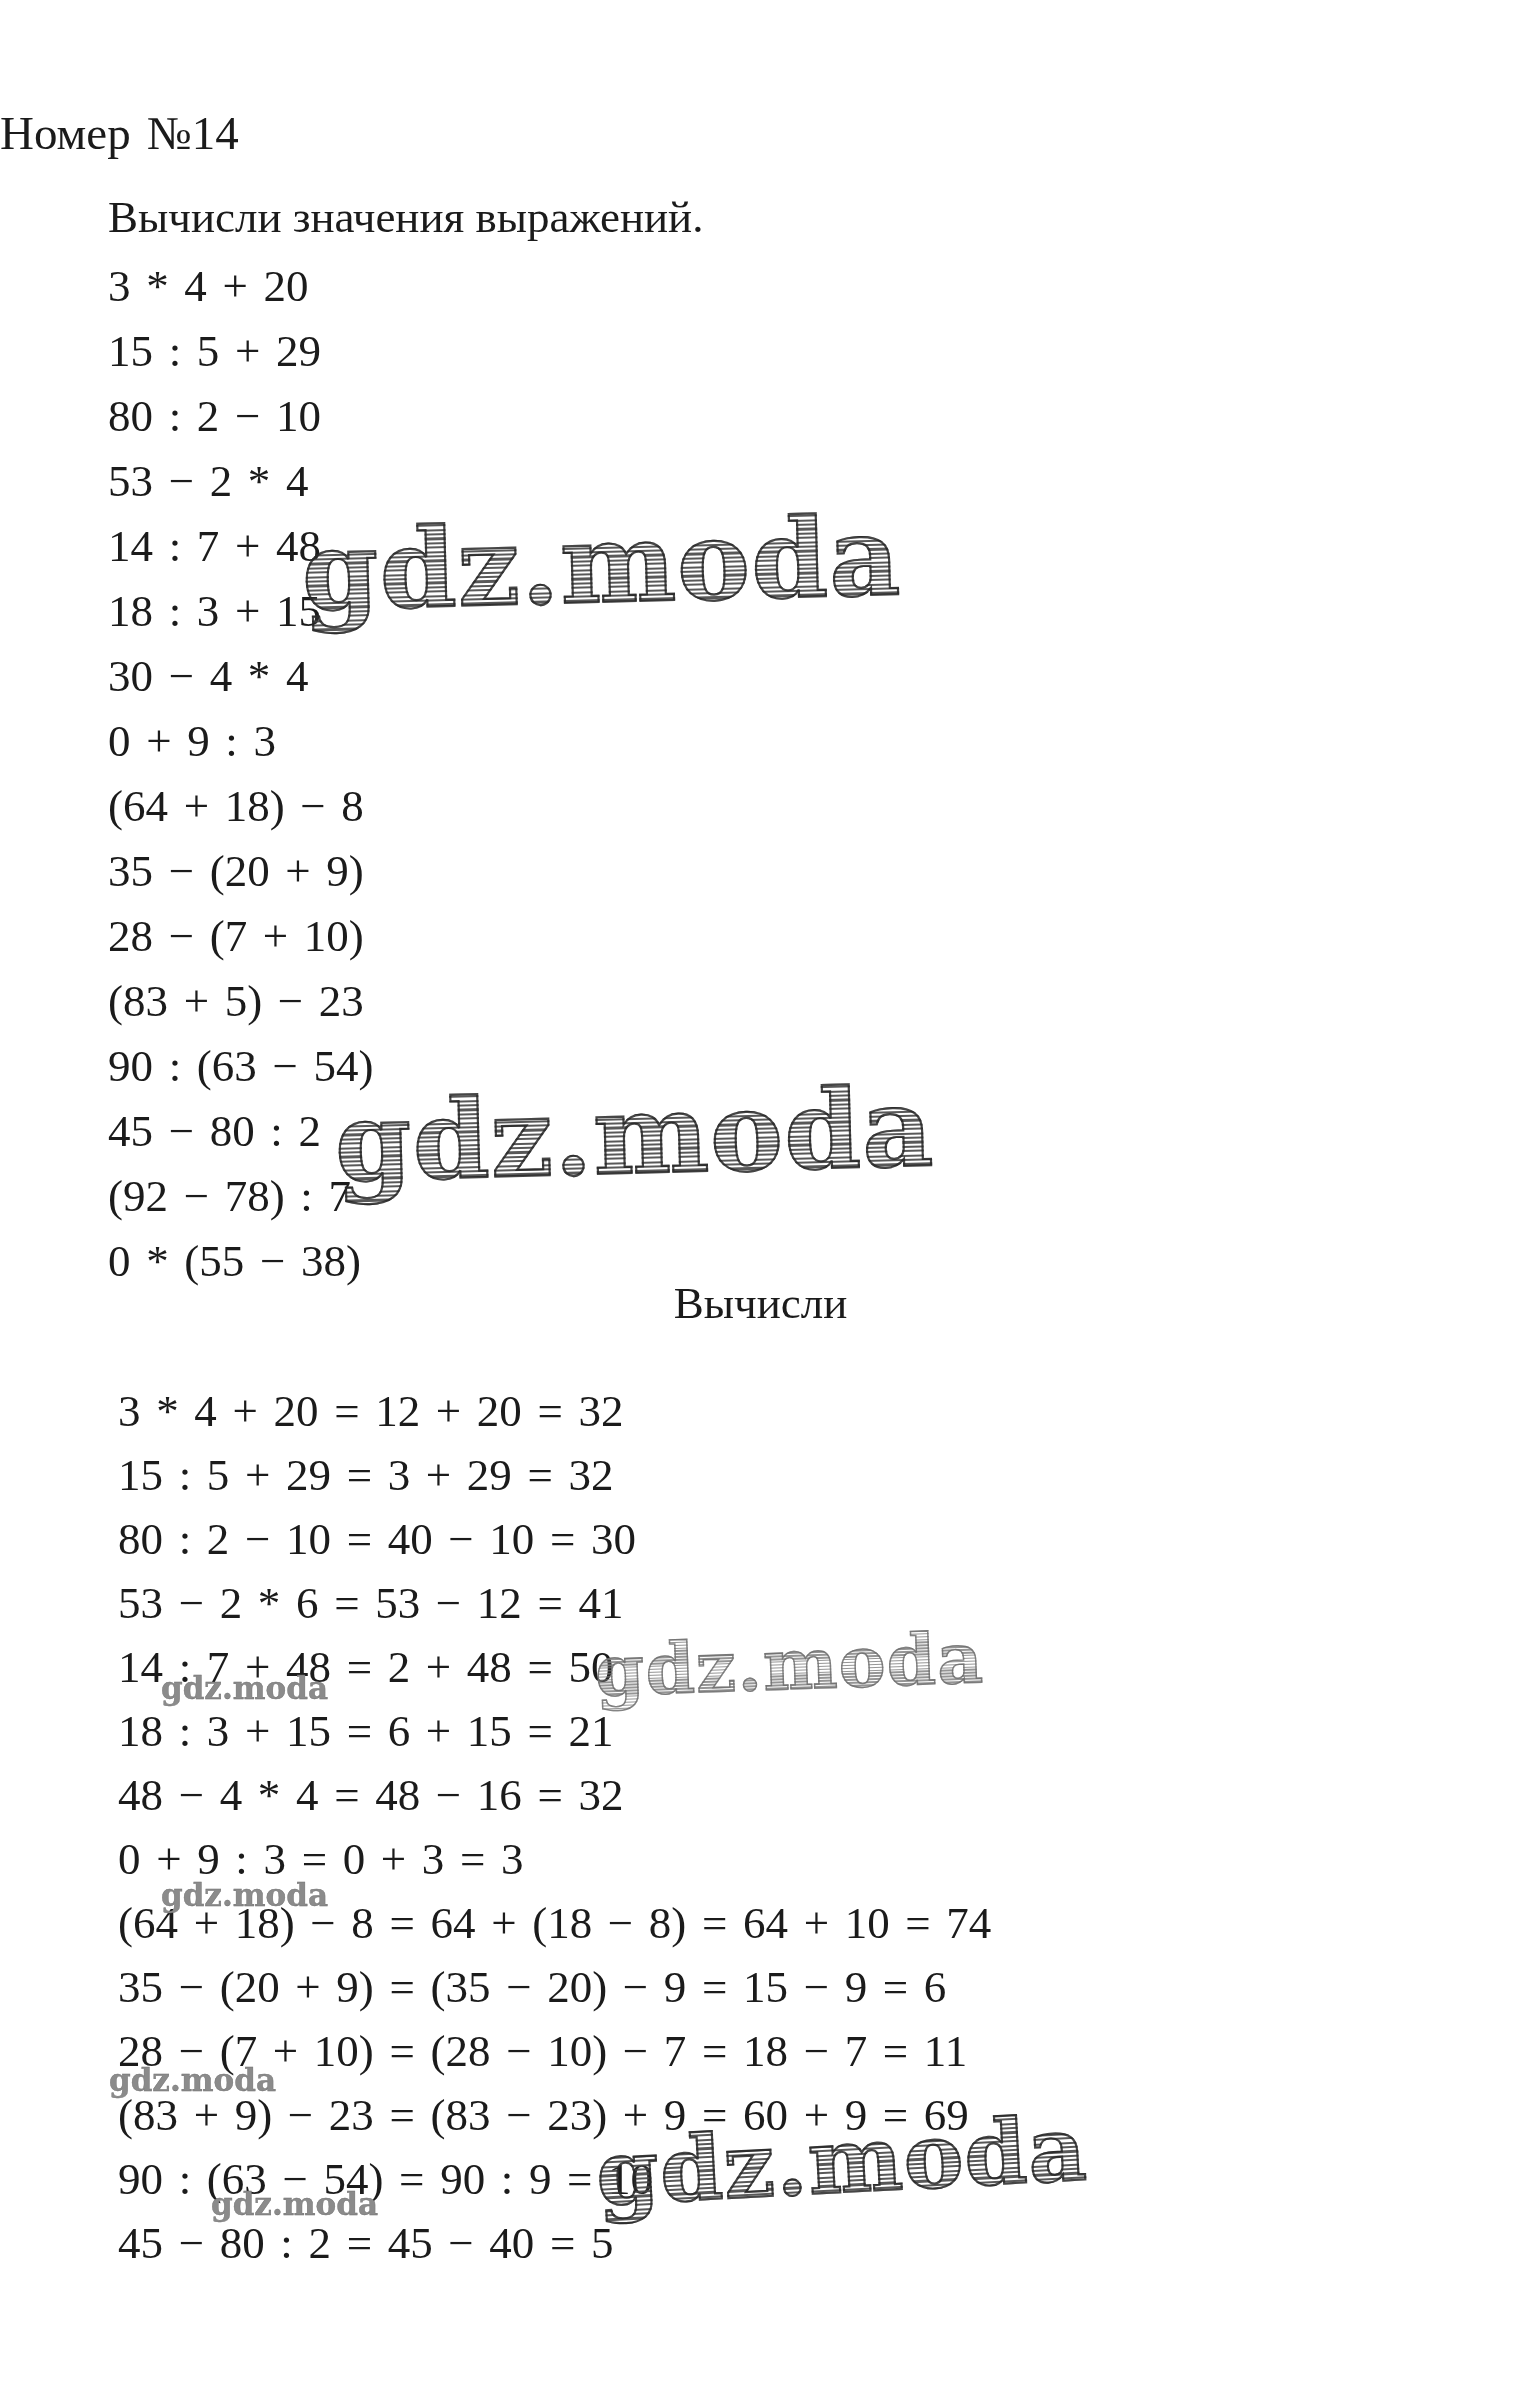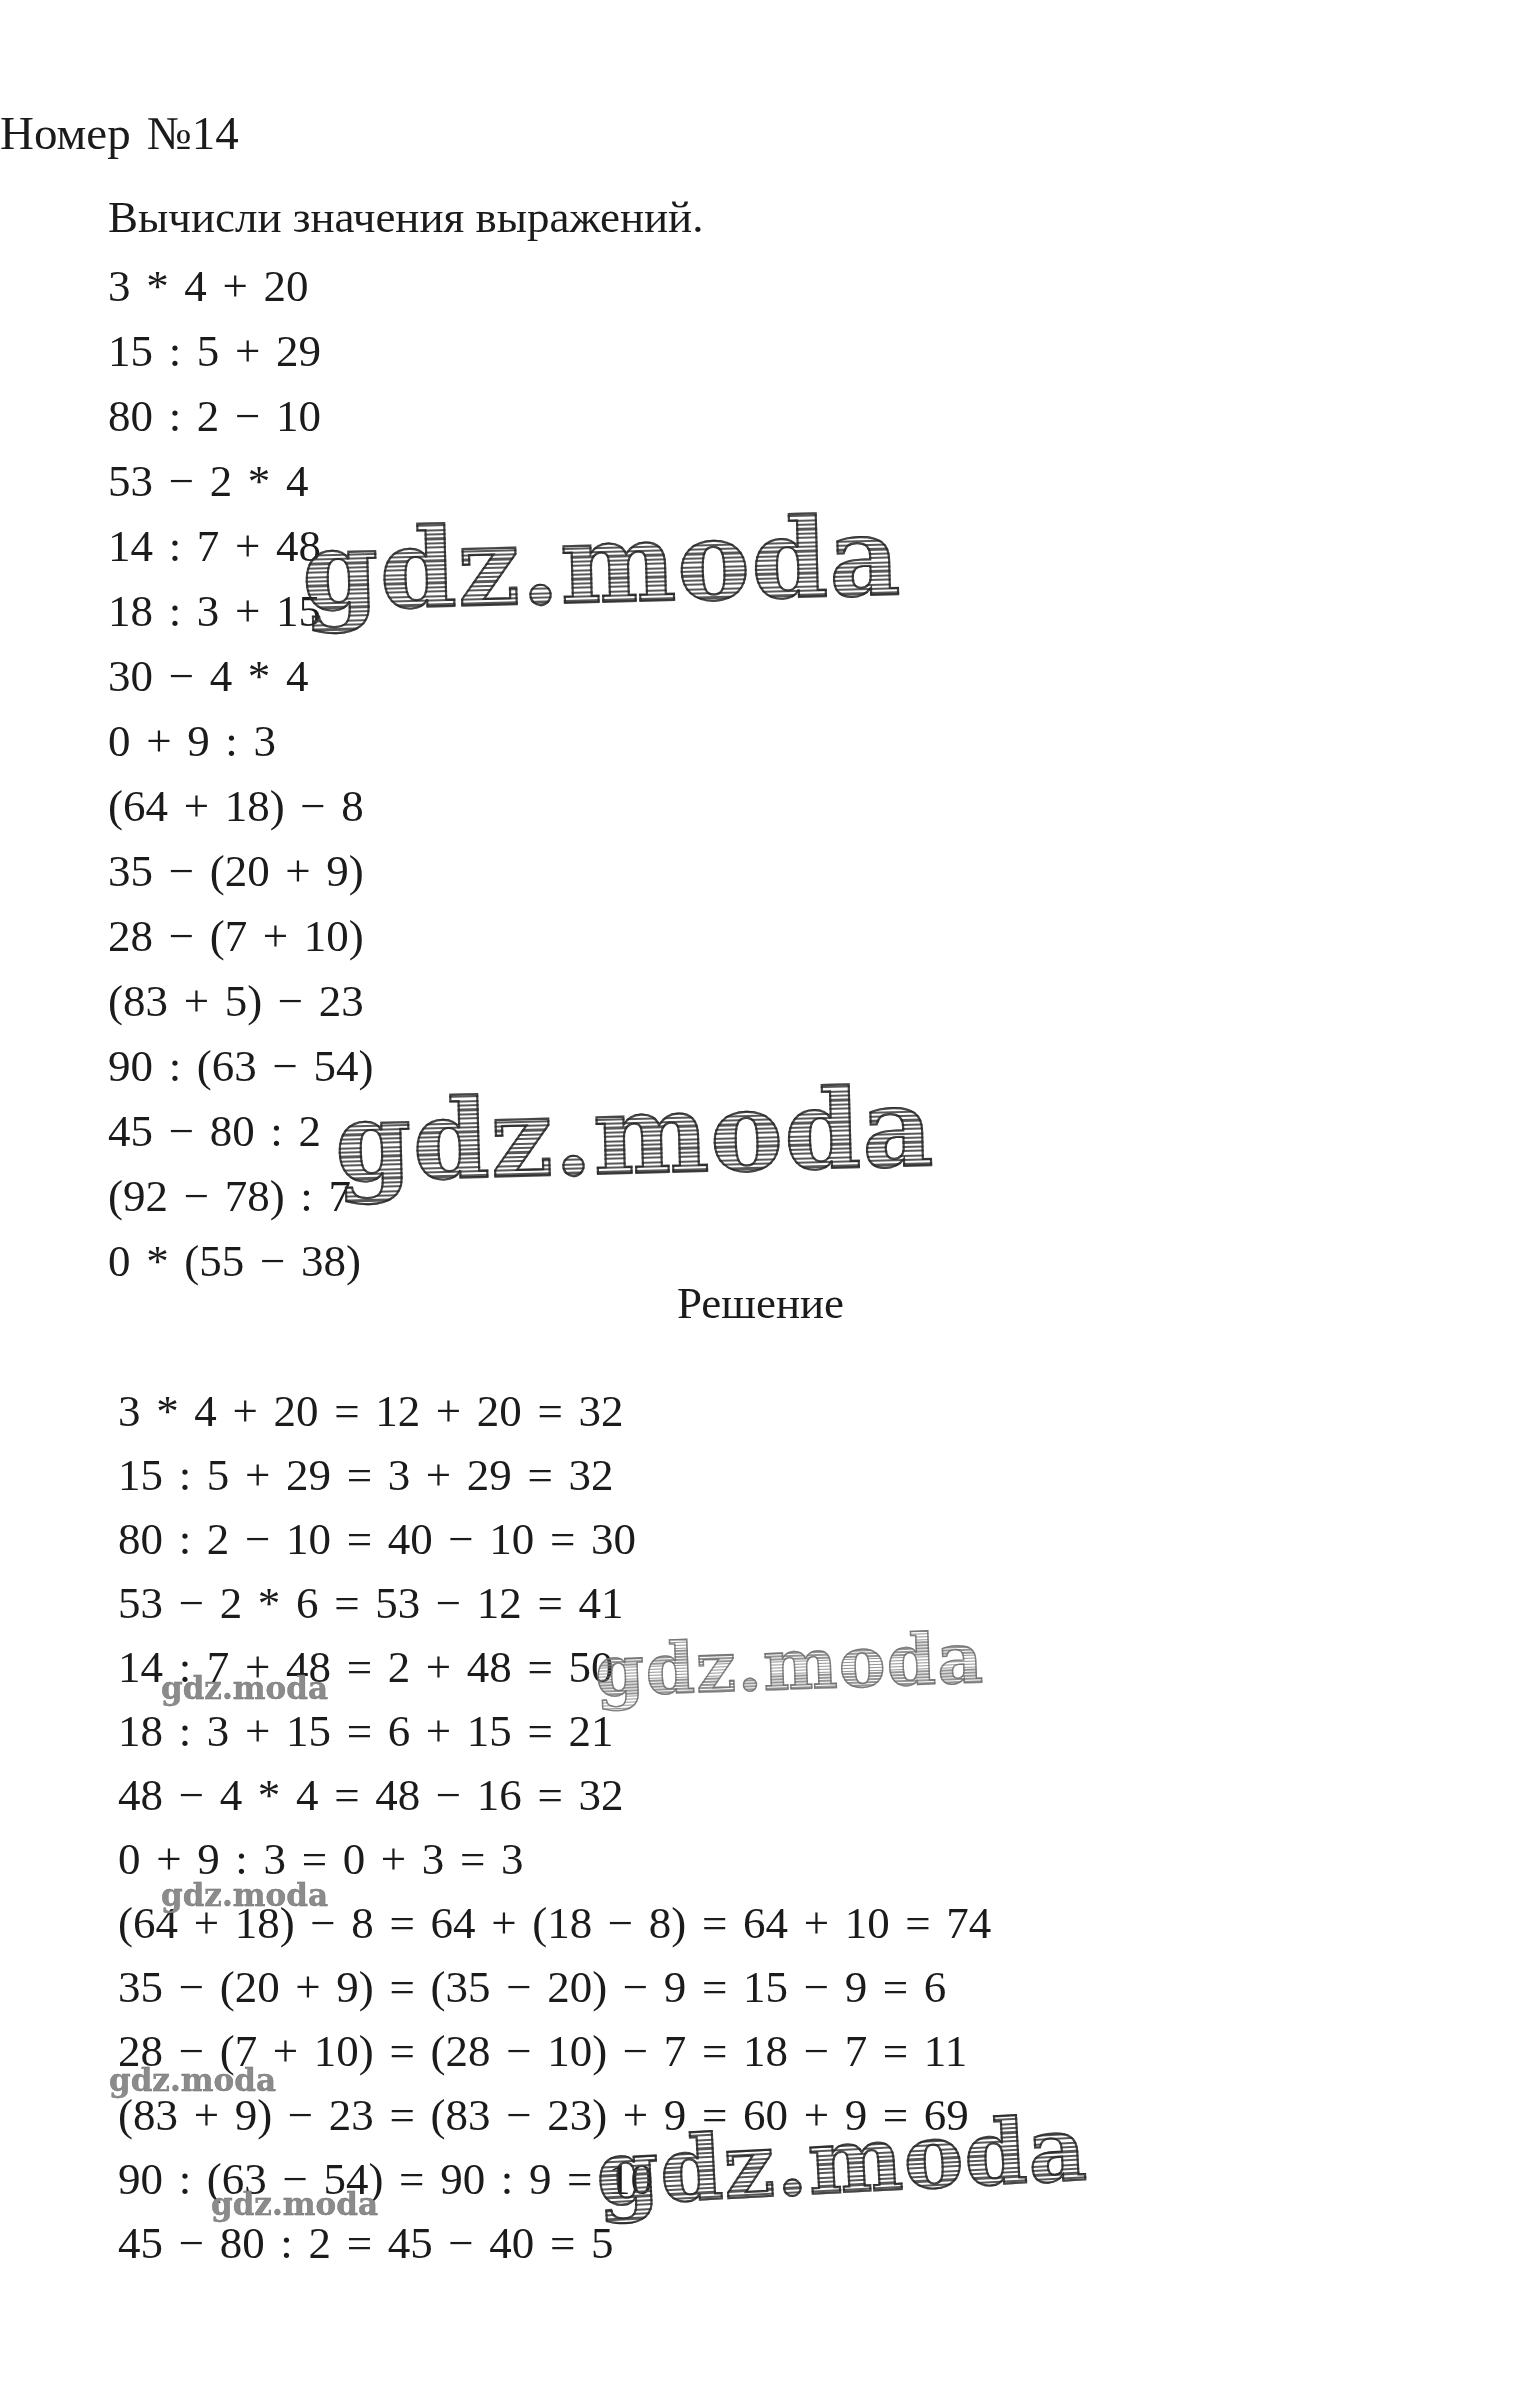--- a/index.html
+++ b/index.html
@@ -139,21 +139,21 @@
     <div class="line">(64 + 18) − 8</div>
     <div class="line">35 − (20 + 9)</div>
     <div class="line">28 − (7 + 10)</div>
     <div class="line">(83 + 5) − 23</div>
     <div class="line">90 : (63 − 54)</div>
     <div class="line">45 − 80 : 2</div>
     <div class="line">(92 − 78) : 7</div>
     <div class="line">0 * (55 − 38)</div>
   </div>
 
-  <div class="solution-heading">Решение</div>
+  <div class="solution-heading">Вычисли</div>
 
   <div class="sol-block">
     <div class="line">3 * 4 + 20 = 12 + 20 = 32</div>
     <div class="line">15 : 5 + 29 = 3 + 29 = 32</div>
     <div class="line">80 : 2 − 10 = 40 − 10 = 30</div>
     <div class="line">53 − 2 * 6 = 53 − 12 = 41</div>
     <div class="line">14 : 7 + 48 = 2 + 48 = 50</div>
     <div class="line">18 : 3 + 15 = 6 + 15 = 21</div>
     <div class="line">48 − 4 * 4 = 48 − 16 = 32</div>
     <div class="line">0 + 9 : 3 = 0 + 3 = 3</div>

